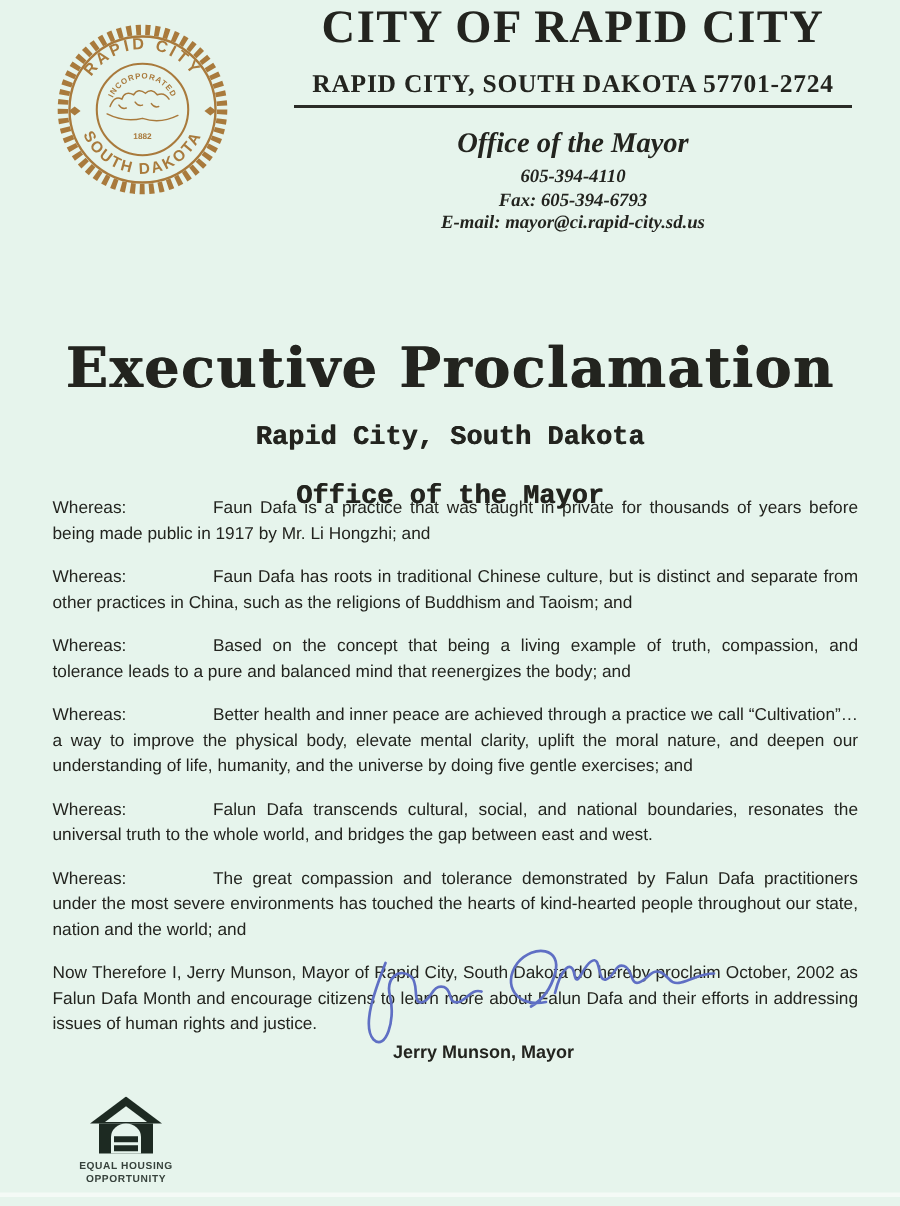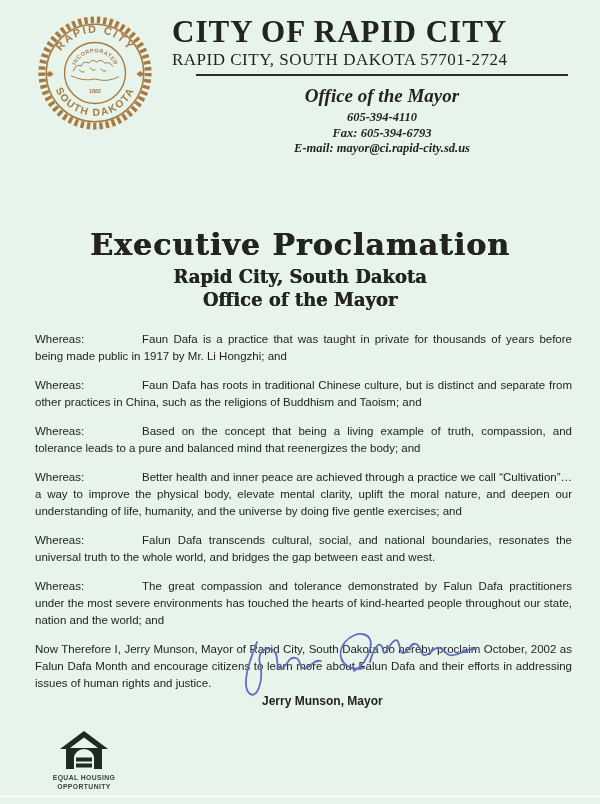--- a/index.html
+++ b/index.html
@@ -7,35 +7,35 @@
   }
   *{margin:0;padding:0;box-sizing:border-box;}
   html,body{background:#cfd8d2;}
   .page{
     position:relative; width:600px; height:804px; overflow:hidden;
     background:var(--bg);
     font-family:"Liberation Sans",sans-serif; color:var(--text);
   }
   
   .seal{position:absolute; left:36px; top:14px; width:118px; height:118px;}
-  .header-text{position:absolute; left:172px; top:15px; width:420px; 
+  .header-text{position:absolute; left:172px; top:1px; width:420px; text-align:center;
     font-family:"Liberation Serif",serif;}
   .header-text .city{font-size:31px; font-weight:bold; letter-spacing:1px; line-height:34px;}
-  .header-text .addr{font-size:17px; font-weight:normal; letter-spacing:.5px; line-height:21px; margin-top:0;}
+  .header-text .addr{font-size:17px; font-weight:bold; letter-spacing:.5px; line-height:21px; margin-top:10px;}
   .header-rule{width:372px; margin:4px auto 0; border-top:2px solid #2b2c27;}
   .contact{position:absolute; left:172px; top:85px; width:420px; text-align:center;
     font-family:"Liberation Serif",serif; font-style:italic; font-weight:bold;}
   .contact .office{font-size:19px; line-height:22px; margin-bottom:3px;}
   .contact .line{font-size:12.5px; line-height:15.5px;}
   
   .title-block{position:absolute; left:0; top:226px; width:600px; text-align:center;
     font-family:"DejaVu Serif",serif; font-weight:bold;}
-  .title-block .main{font-size:30px; line-height:38px; letter-spacing:1px;
+  .title-block .main{font-size:37px; line-height:38px; letter-spacing:1px;
     text-shadow:.6px 0 0 var(--text);}
-  .title-block .sub{font-size:18px; line-height:21px; margin-top:2px; text-shadow:.4px 0 0 var(--text);}
+  .title-block .sub{font-size:18px; line-height:21px; margin-top:18px; text-shadow:.4px 0 0 var(--text);font-family:Liberation Mono, monospace;}
   
   .body-copy{position:absolute; left:35px; top:331px; width:537px;
     font-size:11.5px; line-height:17px; text-align:justify;}
   .body-copy p{margin-bottom:12px;}
   .wh{display:inline-block; width:107px;}
   
   .signature{position:absolute; left:233px; top:626px; width:248px; height:74px;}
   .signer{position:absolute; left:262px; top:694px; font-size:12px; font-weight:bold;}
   
   .eh-logo{position:absolute; left:60px; top:731px; width:48px; height:42px;}

